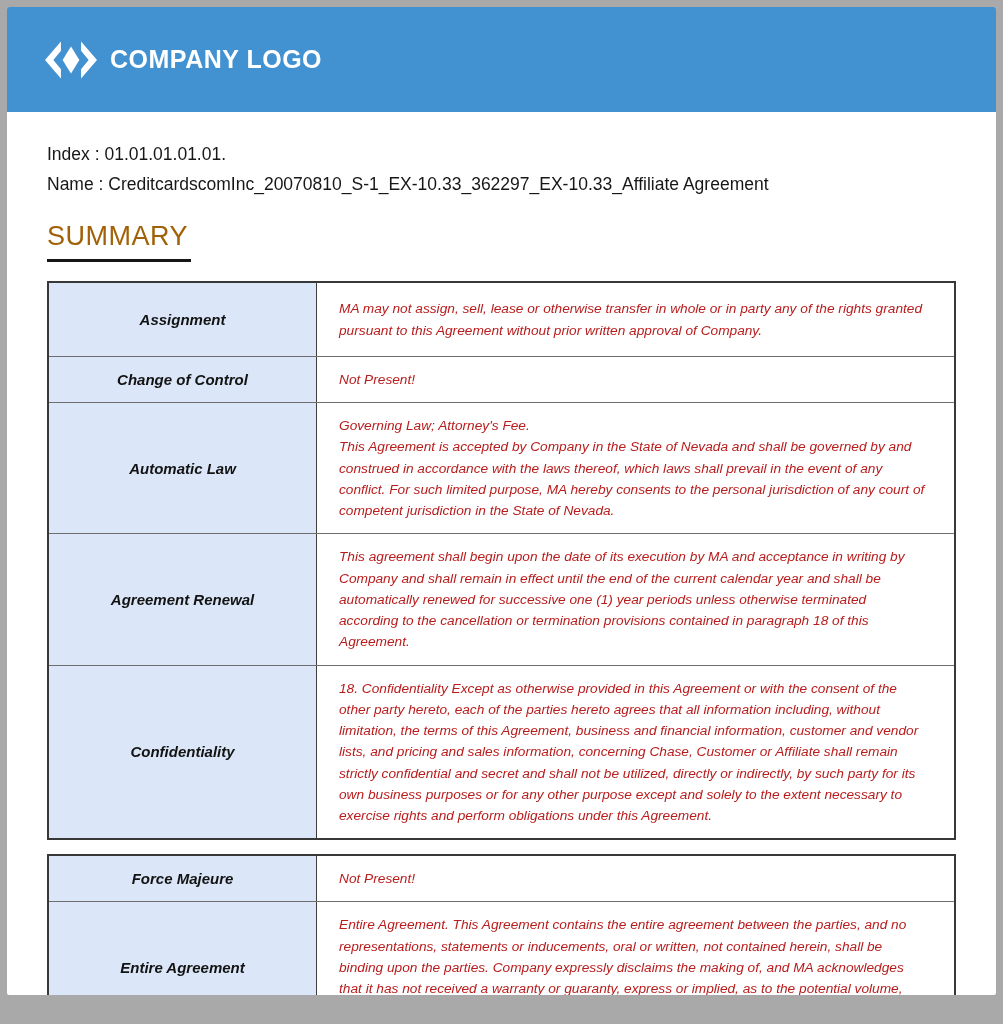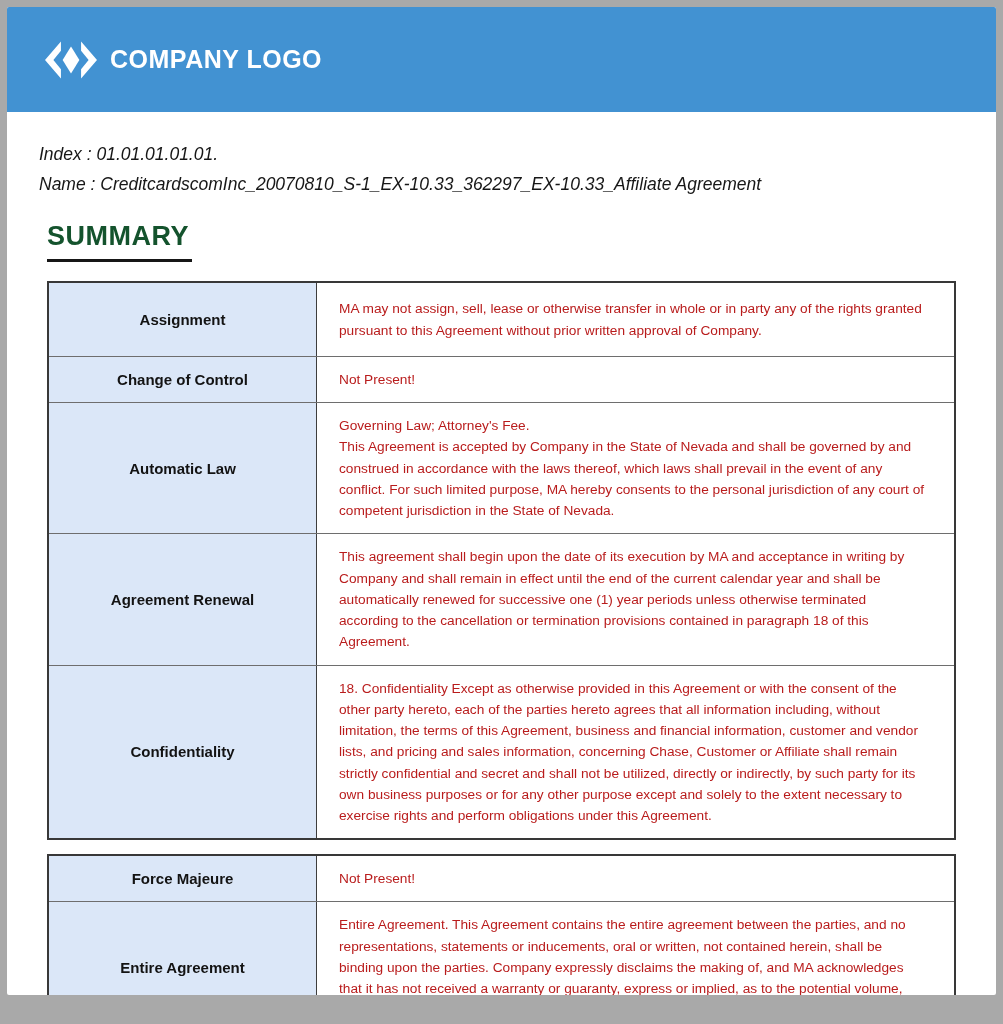--- a/index.html
+++ b/index.html
@@ -28,43 +28,43 @@
   .logo { display: flex; align-items: center; gap: 13px; }
   .logo svg { display: block; }
   .logo-text {
     color: #ffffff;
     font-size: 25px;
     font-weight: 700;
     letter-spacing: 0.5px;
   }
   
   .meta {
-    padding: 27px 40px 0 32px;
+    padding: 27px 40px 0 40px;
     color: #171717;
-    font-style: italic;
   }
   .meta-line { font-size: 17.5px; line-height: 30px; }
   .meta-line .lbl { font-weight: 400; }
   
   .summary-wrap { padding: 22px 40px 0 40px; }
   .summary-title {
     display: inline-block;
     font-size: 27px;
-    font-weight: 700;
+    font-weight: 400;
     letter-spacing: 0.5px;
-    color: #14532d;
+    color: #a16207;
     border-bottom: 3px solid #161616;
     padding: 0 3px 7px 0;
   }
   
   .tables { padding: 19px 40px 0 40px; }
   .stable {
     width: 100%;
     border: 2px solid #383838;
     background: #ffffff;
+    font-style: italic;
   }
   .stable + .stable { margin-top: 14px; }
   .trow { display: flex; }
   .trow + .trow { border-top: 1px solid #6e6e6e; }
   .label-cell {
     width: 268px;
     flex: 0 0 268px;
     background: #dbe7f8;
     border-right: 1px solid #3d3d3d;
     display: flex;

